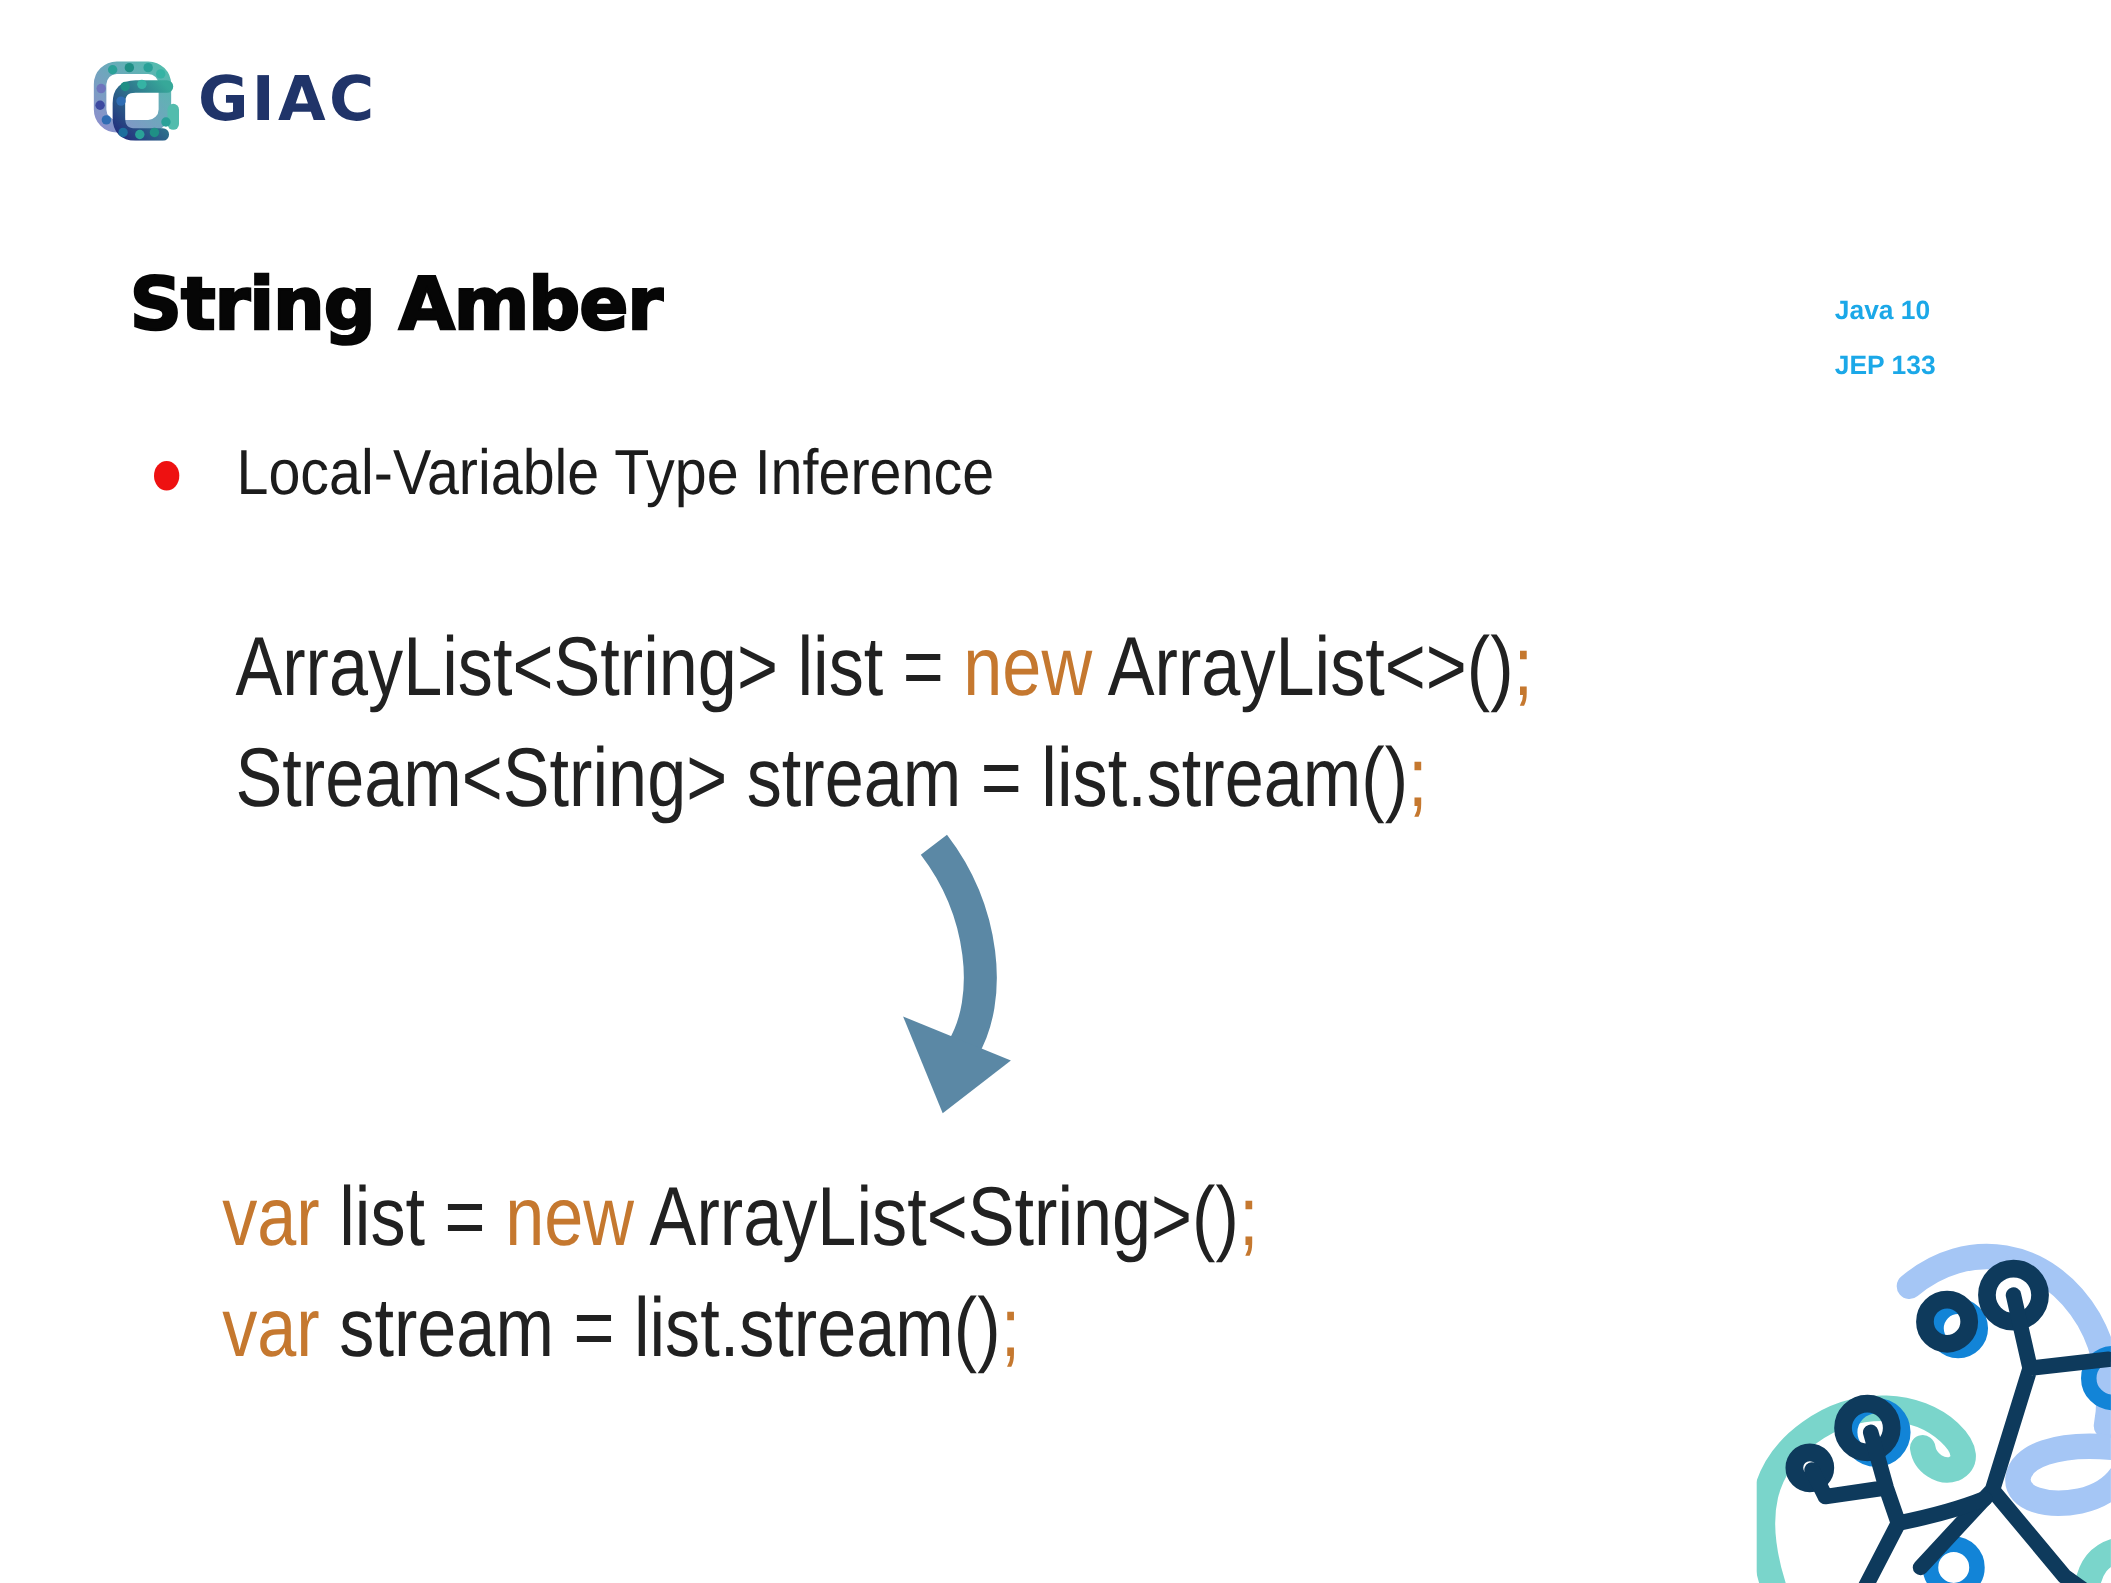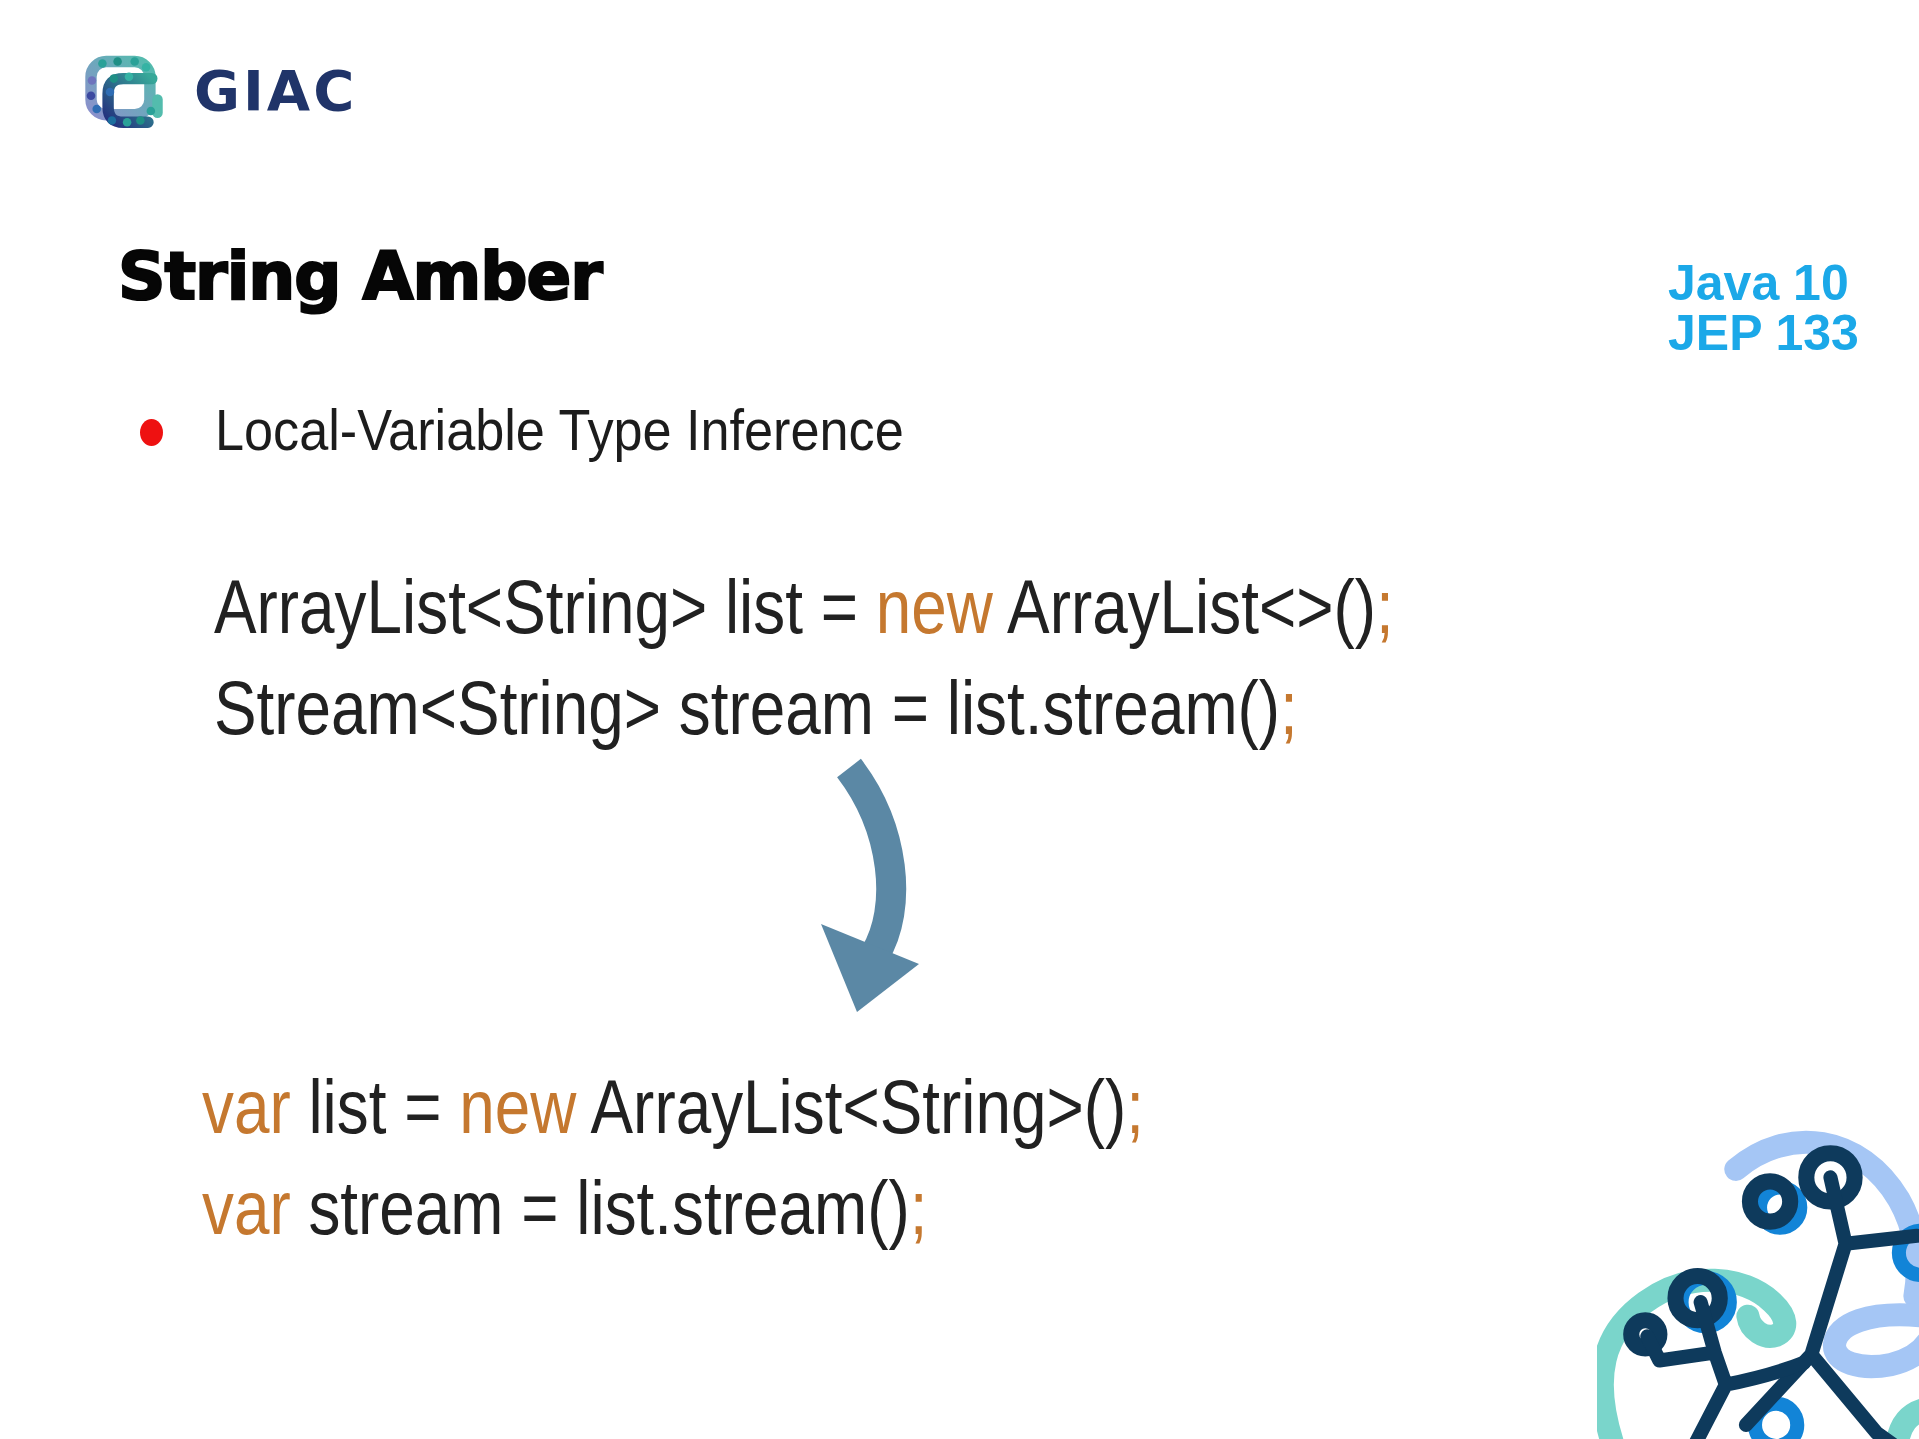--- a/index.html
+++ b/index.html
@@ -4,34 +4,34 @@
 <style>
   html,body{margin:0;padding:0;background:#ffffff;}
   .slide{
     position:relative;width:1919px;height:1439px;background:#ffffff;
     overflow:hidden;font-family:"Liberation Sans",sans-serif;
   }
   
   .logo{position:absolute;left:78px;top:52px;display:flex;align-items:center;}
   .logo-mark{width:102px;height:76px;}
   .logo-text{
-    margin-left:14px;font-size:56px;font-weight:700;letter-spacing:3px;
+    font-size:56px;font-weight:700;letter-spacing:3px;
     color:var(--logo-navy);font-family:"DejaVu Sans",sans-serif;
   }
   
   .title{
     position:absolute;left:118px;top:238px;margin:0;
     font-size:66px;font-weight:800;color:#060606;letter-spacing:-1px;
     -webkit-text-stroke:2.2px #060606;
     font-family:"DejaVu Sans",sans-serif;white-space:nowrap;
   }
   
   .badge{
     position:absolute;left:1668px;top:258px;
-    font-size:50px;font-weight:700;line-height:50px;color:var(--badge-blue);
+    font-size:24px;font-weight:700;line-height:50px;color:var(--badge-blue);
     white-space:nowrap;
   }
   
   .bullet-dot{
     position:absolute;left:140px;top:419px;width:23px;height:27px;
     border-radius:50%;background:var(--bullet-red);
   }
   .bullet-text{
     position:absolute;left:215px;top:396px;font-size:58px;color:#1c1c1c;
     white-space:nowrap;transform:scaleX(0.90);transform-origin:left top;

